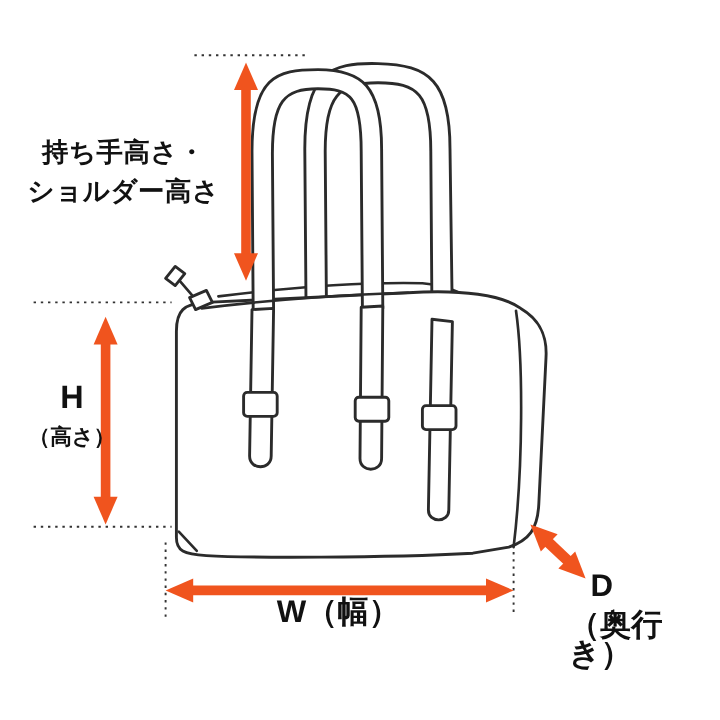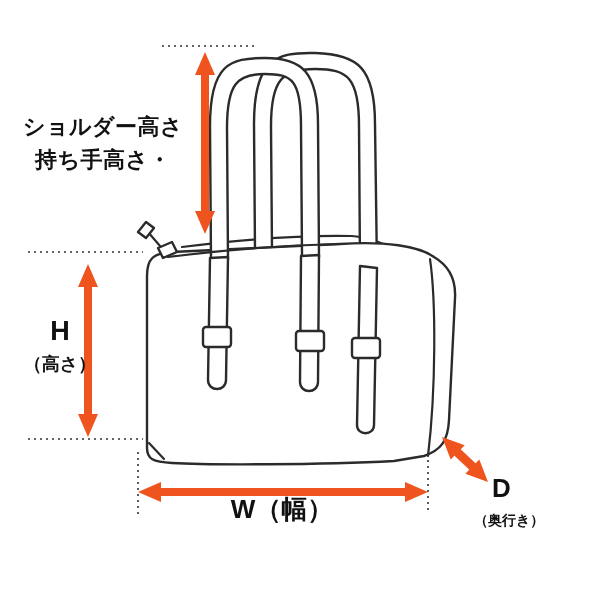--- a/index.html
+++ b/index.html
@@ -72,21 +72,21 @@
     left: 207px; top: 494px; width: 150px;
     text-align: center;
     font-size: 26px;
     line-height: 30px;
   }
   .d-label {
     left: 474px; top: 474px; width: 126px;
     text-align: left;
   }
   .d-label .sym { font-size: 26px; line-height: 28px; margin-left: 18px; }
-  .d-label .cap { font-size: 14px; line-height: 24px; margin-top: 6px; }
+  .d-label .cap { font-size: 26px; line-height: 24px; margin-top: 6px; }
 </style>
 </head>
 <body>
 
 <div class="stage">
 
   <svg width="600" height="600" viewBox="0 0 600 600">
 
     <g>
       <line class="guide" x1="162" y1="46" x2="258" y2="46"></line>
@@ -150,22 +150,22 @@
     </g>
 
     <g>
       <line class="arrow-shaft thick" x1="456" y1="451" x2="474" y2="468"></line>
       <polygon class="arrow-head" points="442,437 450.7,459.6 464.7,445.2"></polygon>
       <polygon class="arrow-head" points="488,482 465.3,473.8 479.3,459.5"></polygon>
     </g>
   </svg>
 
   <div class="label handle-label">
+    <div>持ち手高さ・</div>
     <div>ショルダー高さ</div>
-    <div>持ち手高さ・</div>
   </div>
 
   <div class="label h-label">
     <div class="sym">H</div>
     <div class="cap">（高さ）</div>
   </div>
 
   <div class="label w-label">W（幅）</div>
 
   <div class="label d-label">

